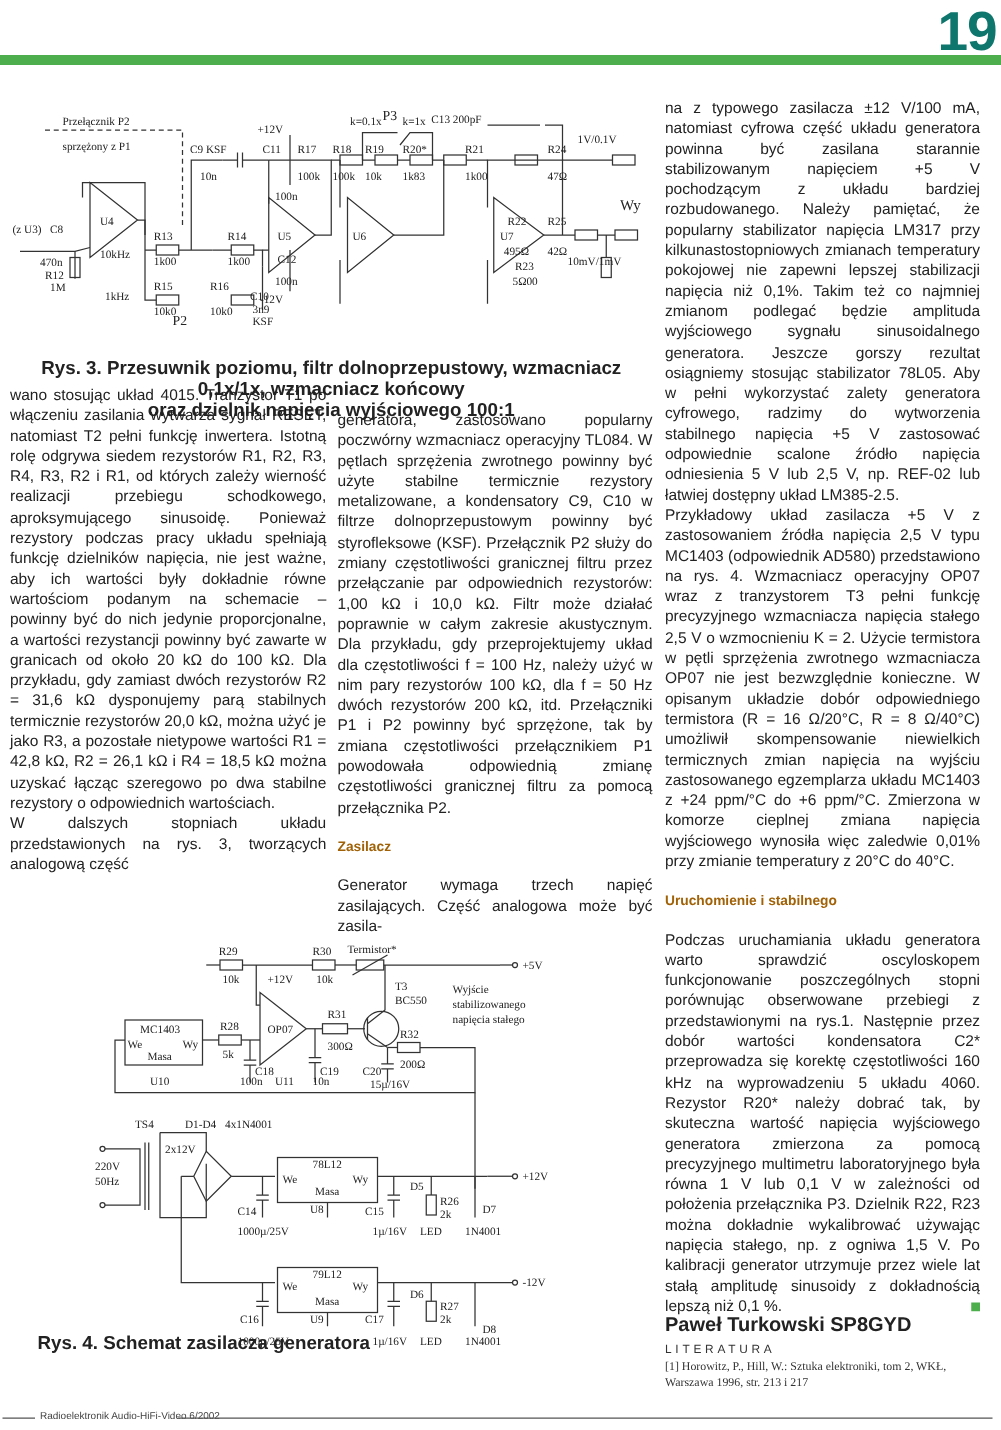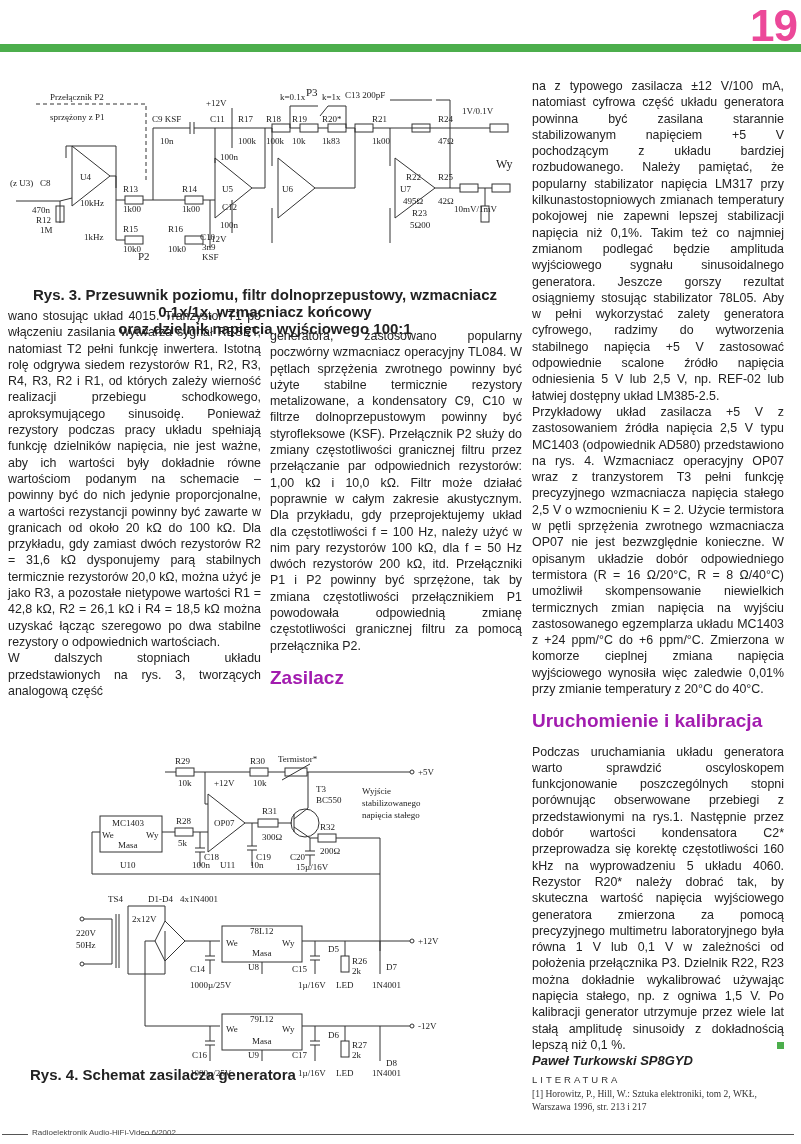--- a/index.html
+++ b/index.html
@@ -1,27 +1,27 @@
 <!DOCTYPE html>
 <html><head>
 <meta charset="utf-8">
 <style>
   html, body { margin: 0; padding: 0; background: #ffffff; }
   body { width: 801px; height: 1144px; position: relative; overflow: hidden;
          font-family: "Liberation Sans", sans-serif; color: #1a1a1a; }
   .page-number { position: absolute; right: 4px; top: 4px; font-family: "Liberation Sans", sans-serif;
-                 font-weight: bold; font-size: 44px; color: #ec4899; letter-spacing: -1px; line-height: 44px; }
+                 font-weight: bold; font-size: 44px; color: #0f766e; letter-spacing: -1px; line-height: 44px; }
   .top-bar { position: absolute; left: 0; top: 44px; width: 801px; height: 8px; background: #4cae4c; }
   .schem { position: absolute; }
   .schem text { font-family: "Liberation Serif", serif; fill: #222; }
   .caption { position: absolute; font-family: "Liberation Sans", sans-serif; font-weight: bold; font-size: 15px; color: #222; text-align: center; }
   .col { position: absolute; font-size: 12.4px; line-height: 16.3px; text-align: justify; color: #222; }
   .col p { margin: 0; }
-  .heading { font-weight: bold; color: #a21caf; font-size: 19px; margin: 16px 0 14px 0; }
-  .author { font-weight: bold; font-size: 13px; font-style: italic; }
+  .heading { font-weight: bold; color: #a16207; font-size: 11px; margin: 16px 0 14px 0; }
+  .author { font-weight: bold; font-size: 16px; }
   .lit-title { font-size: 9.5px; letter-spacing: 3px; margin-top: 2px; color: #333; }
   .lit-item { font-size: 9.5px; line-height: 13px; color: #333; text-align: left; font-family: Liberation Serif, serif; }
   .end-mark { display: inline-block; width: 7px; height: 7px; background: #4cae4c; float: right; margin-top: 5px; }
   .footer { position: absolute; left: 0; top: 1128px; width: 801px; height: 14px; padding-left: 16px; }
   .footer .line-l { position: absolute; left: 2px; top: 6px; width: 26px; height: 1px; background: #555; }
   .footer .text { position: absolute; left: 32px; top: 0px; font-size: 8px; color: #444; }
   .footer .line-r { position: absolute; left: 142px; top: 6px; width: 652px; height: 1px; background: #555; }
 </style>
 </head>
 <body>
@@ -154,26 +154,27 @@
 </div>
 
 <div class="col" style="left:8px;top:308px;width:253px;">
   <p>wano stosując układ 4015. Tranzystor T1 po włączeniu zasilania wytwarza sygnał RESET, natomiast T2 pełni funkcję inwertera. Istotną rolę odgrywa siedem rezystorów R1, R2, R3, R4, R3, R2 i R1, od których zależy wierność realizacji przebiegu schodkowego, aproksymującego sinusoidę. Ponieważ rezystory podczas pracy układu spełniają funkcję dzielników napięcia, nie jest ważne, aby ich wartości były dokładnie równe wartościom podanym na schemacie – powinny być do nich jedynie proporcjonalne, a wartości rezystancji powinny być zawarte w granicach od około 20 kΩ do 100 kΩ. Dla przykładu, gdy zamiast dwóch rezystorów R2 = 31,6 kΩ dysponujemy parą stabilnych termicznie rezystorów 20,0 kΩ, można użyć je jako R3, a pozostałe nietypowe wartości R1 = 42,8 kΩ, R2 = 26,1 kΩ i R4 = 18,5 kΩ można uzyskać łącząc szeregowo po dwa stabilne rezystory o odpowiednich wartościach.</p>
   <p>W dalszych stopniach układu przedstawionych na rys. 3, tworzących analogową część</p>
 </div>
 
 <div class="col" style="left:270px;top:328px;width:252px;">
   <p>generatora, zastosowano popularny poczwórny wzmacniacz operacyjny TL084. W pętlach sprzężenia zwrotnego powinny być użyte stabilne termicznie rezystory metalizowane, a kondensatory C9, C10 w filtrze dolnoprzepustowym powinny być styrofleksowe (KSF). Przełącznik P2 służy do zmiany częstotliwości granicznej filtru przez przełączanie par odpowiednich rezystorów: 1,00 kΩ i 10,0 kΩ. Filtr może działać poprawnie w całym zakresie akustycznym. Dla przykładu, gdy przeprojektujemy układ dla częstotliwości f = 100 Hz, należy użyć w nim pary rezystorów 100 kΩ, dla f = 50 Hz dwóch rezystorów 200 kΩ, itd. Przełączniki P1 i P2 powinny być sprzężone, tak by zmiana częstotliwości przełącznikiem P1 powodowała odpowiednią zmianę częstotliwości granicznej filtru za pomocą przełącznika P2.</p>
   <div class="heading">Zasilacz</div>
+  <p>Generator wymaga trzech napięć zasilających. Część analogowa może być zasila-</p>
 </div>
 
 <div class="col" style="left:532px;top:78px;width:252px;">
   <p>na z typowego zasilacza ±12 V/100 mA, natomiast cyfrowa część układu generatora powinna być zasilana starannie stabilizowanym napięciem +5 V pochodzącym z układu bardziej rozbudowanego. Należy pamiętać, że popularny stabilizator napięcia LM317 przy kilkunastostopniowych zmianach temperatury pokojowej nie zapewni lepszej stabilizacji napięcia niż 0,1%. Takim też co najmniej zmianom podlegać będzie amplituda wyjściowego sygnału sinusoidalnego generatora. Jeszcze gorszy rezultat osiągniemy stosując stabilizator 78L05. Aby w pełni wykorzystać zalety generatora cyfrowego, radzimy do wytworzenia stabilnego napięcia +5 V zastosować odpowiednie scalone źródło napięcia odniesienia 5 V lub 2,5 V, np. REF-02 lub łatwiej dostępny układ LM385-2.5.</p>
   <p>Przykładowy układ zasilacza +5 V z zastosowaniem źródła napięcia 2,5 V typu MC1403 (odpowiednik AD580) przedstawiono na rys. 4. Wzmacniacz operacyjny OP07 wraz z tranzystorem T3 pełni funkcję precyzyjnego wzmacniacza napięcia stałego 2,5 V o wzmocnieniu K = 2. Użycie termistora w pętli sprzężenia zwrotnego wzmacniacza OP07 nie jest bezwzględnie konieczne. W opisanym układzie dobór odpowiedniego termistora (R = 16 Ω/20°C, R = 8 Ω/40°C) umożliwił skompensowanie niewielkich termicznych zmian napięcia na wyjściu zastosowanego egzemplarza układu MC1403 z +24 ppm/°C do +6 ppm/°C. Zmierzona w komorze cieplnej zmiana napięcia wyjściowego wynosiła więc zaledwie 0,01% przy zmianie temperatury z 20°C do 40°C.</p>
-  <div class="heading">Uruchomienie i kalibracja</div>
+  <div class="heading">Uruchomienie i stabilnego</div>
   <p><span>Podczas uruchamiania układu generatora warto sprawdzić oscyloskopem funkcjonowanie poszczególnych stopni porównując obserwowane przebiegi z przedstawionymi na rys.1. Następnie przez dobór wartości kondensatora C2* przeprowadza się korektę częstotliwości 160 kHz na wyprowadzeniu 5 układu 4060. Rezystor R20* należy dobrać tak, by skuteczna wartość napięcia wyjściowego generatora zmierzona za pomocą precyzyjnego multimetru laboratoryjnego była równa 1 V lub 0,1 V w zależności od położenia przełącznika P3. Dzielnik R22, R23 można dokładnie wykalibrować używając napięcia stałego, np. z ogniwa 1,5 V. Po kalibracji generator utrzymuje przez wiele lat stałą amplitudę sinusoidy z dokładnością lepszą niż 0,1 %.</span><span class="end-mark"></span></p>
   <div class="author">Paweł Turkowski SP8GYD</div>
   <div class="lit-title">LITERATURA</div>
   <div class="lit-item">[1] Horowitz, P., Hill, W.: Sztuka elektroniki, tom 2, WKŁ, Warszawa 1996, str. 213 i 217</div>
 </div>
 
 <svg class="schem" style="left:0px;top:756px" width="520" height="340" viewBox="0 0 520 340">
   <g stroke="#333" stroke-width="1" fill="none">
 
     <path d="M165 16 L176 16"></path>

